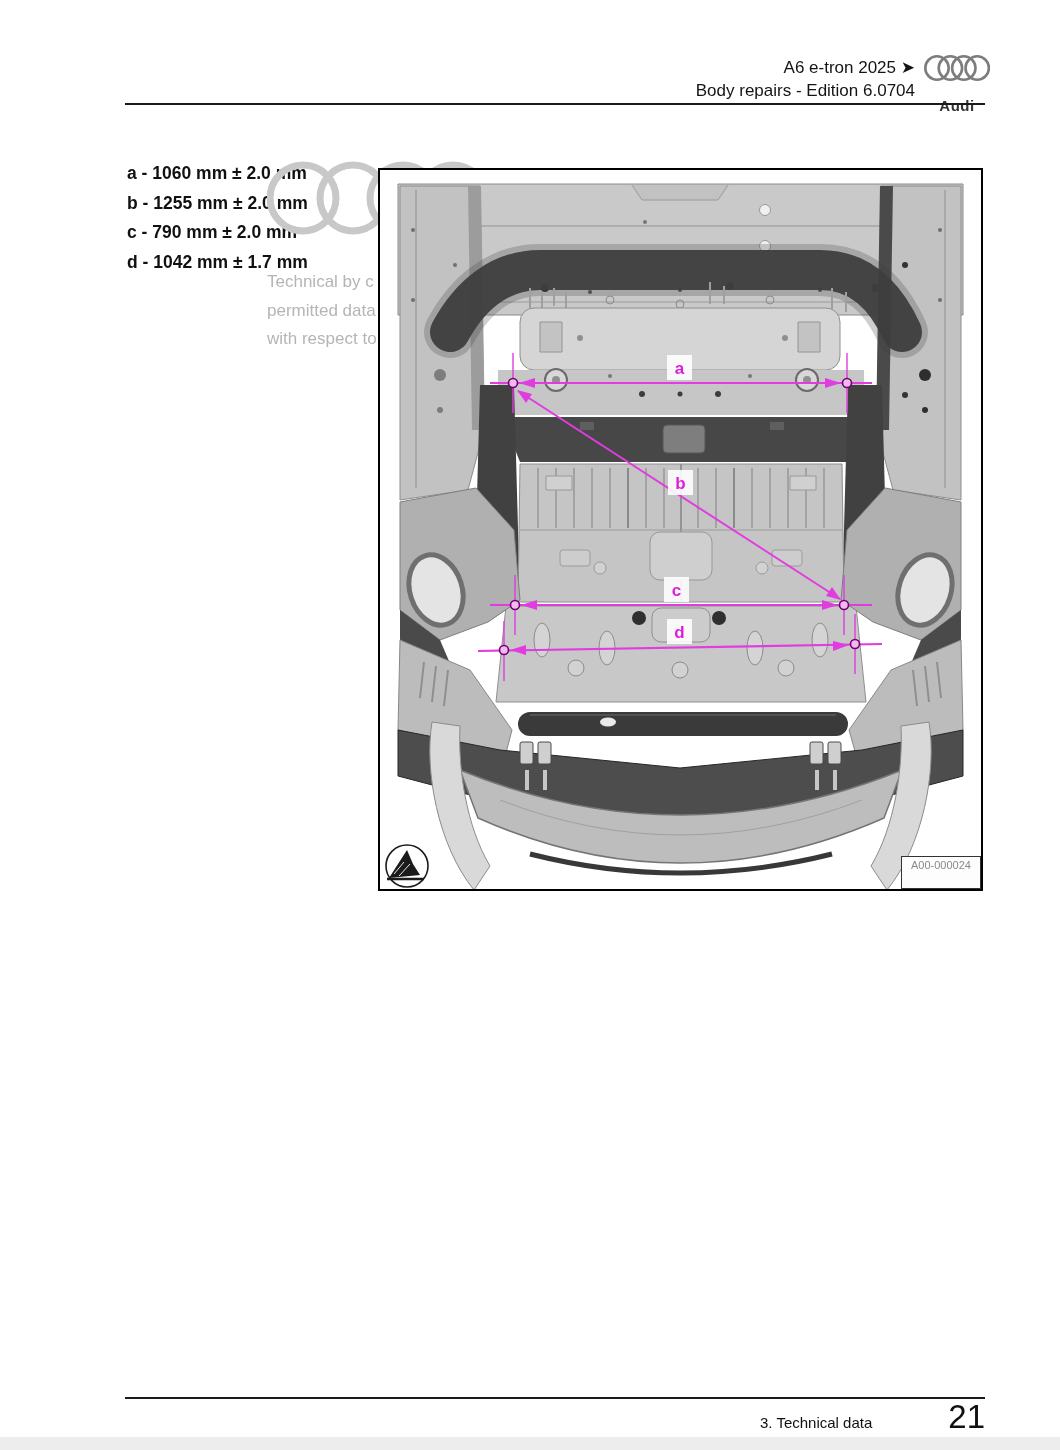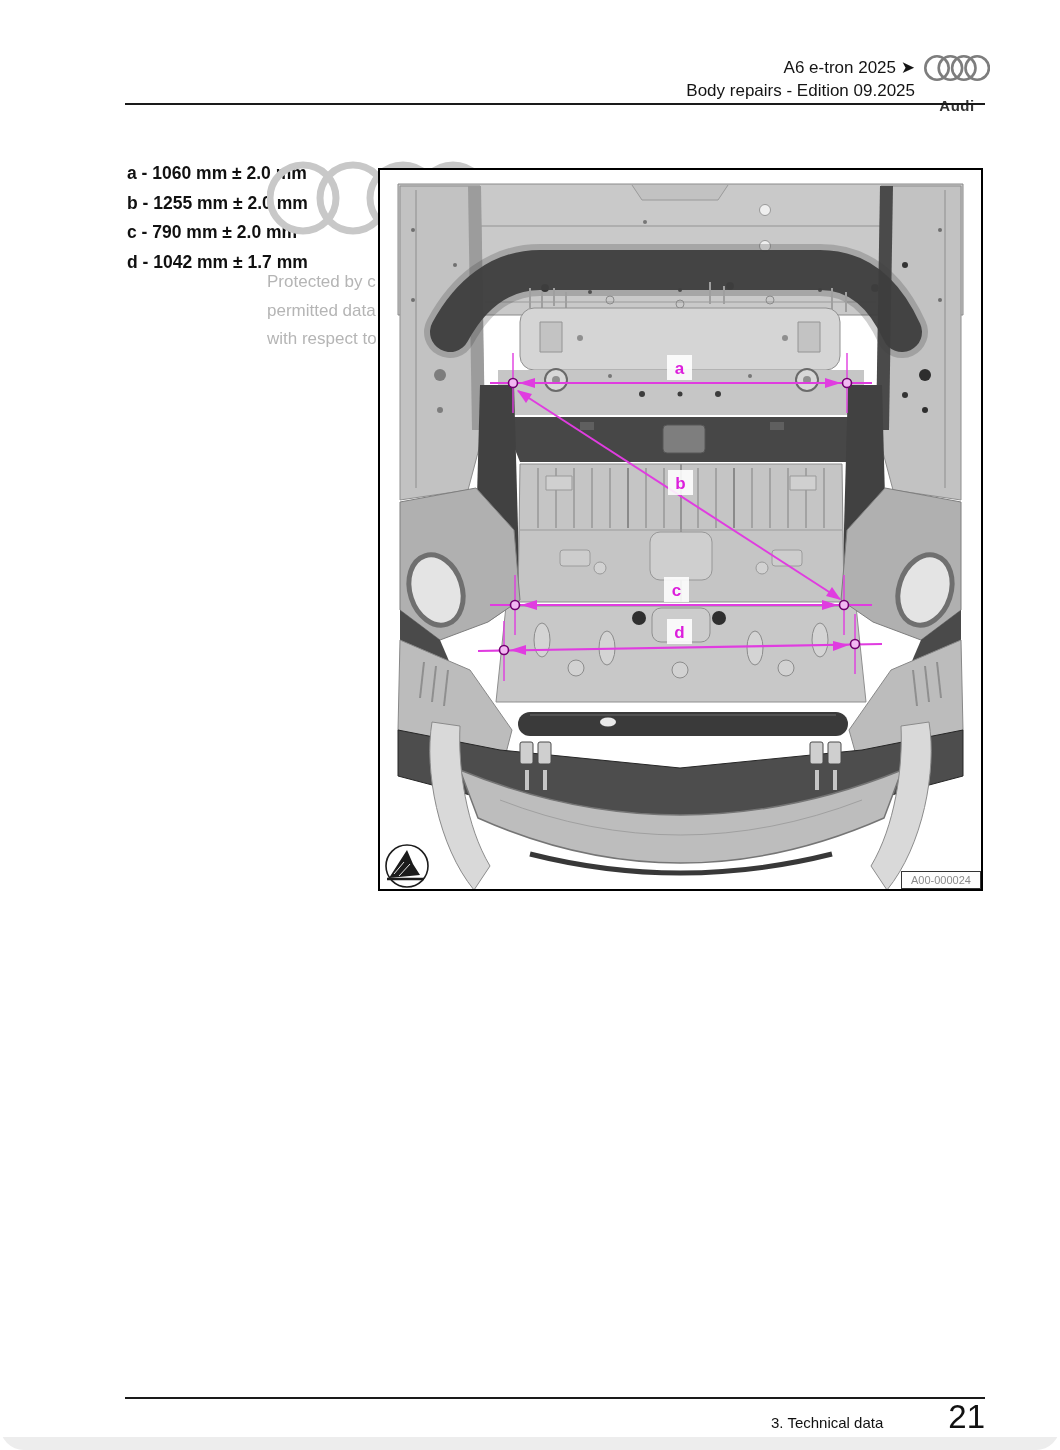--- a/index.html
+++ b/index.html
@@ -1,54 +1,54 @@
 <!DOCTYPE html>
 <html><head>
 <meta charset="utf-8">
 <style>
   html,body{margin:0;padding:0;background:#fff;}
   .page{
     position:relative;width:1060px;height:1450px;background:#ffffff;
-    font-family:"Liberation Sans",sans-serif;overflow:hidden;color:#141414;border-radius:24px;
+    font-family:"Liberation Sans",sans-serif;overflow:hidden;color:#141414;
   }
   
   .header-text{position:absolute;top:56px;right:145px;text-align:right;
     font-size:17px;line-height:23px;color:#141414;}
   .audi-logo{position:absolute;top:54px;left:923px;width:68px;text-align:center;}
   .audi-wordmark{font-size:15px;font-weight:bold;letter-spacing:.5px;color:#333;
     margin-top:11px;font-style:normal;}
   .header-rule{position:absolute;left:125px;top:103px;width:860px;height:2px;background:#1a1a1a;}
   
   .measure-list{position:absolute;left:127px;top:162px;font-size:17.5px;font-weight:bold;color:#111;}
   .measure-list div{height:29.7px;line-height:22px;}
   
   .wm-rings{position:absolute;left:267px;top:158px;z-index:1;}
   .wm-text{position:absolute;left:267px;top:268px;z-index:1;font-size:17px;color:#b5b5b5;line-height:28.5px;white-space:nowrap;}
   
   .figure{position:absolute;left:378px;top:168px;width:605px;height:723px;
     border:2px solid #000;background:#fff;box-sizing:border-box;z-index:2;}
   .figure svg.car{position:absolute;left:0;top:0;}
-  .figure-code{position:absolute;right:0;bottom:0;width:80px;height:18px;
+  .figure-code{position:absolute;right:0;bottom:0;width:80px;height:33px;
     border:1px solid #333;background:#fdfdfd;box-sizing:border-box;
     font-size:11px;line-height:17px;text-align:center;color:#8a8a8a;}
   
   .footer-rule{position:absolute;left:125px;top:1397px;width:860px;height:2px;background:#1a1a1a;}
-  .footer-content{position:absolute;right:75px;top:1400px;display:flex;align-items:baseline;gap:24px;}
+  .footer-content{position:absolute;right:75px;top:1400px;display:flex;align-items:baseline;gap:35px;}
   .footer-section{font-size:15px;color:#111;}
   .footer-page{font-size:33px;color:#111;line-height:34px;margin-left:41px;}
   .bottom-strip{position:absolute;left:0;right:0;bottom:0;height:13px;background:#ededed;}
 </style>
 </head>
 <body>
 
 <div class="page">
 
   <div class="header-text">
     <div>A6 e-tron 2025 ➤</div>
-    <div>Body repairs - Edition 09.2025</div>
+    <div>Body repairs - Edition 6.0704</div>
   </div>
   <div class="audi-logo">
     <svg width="66" height="28" viewBox="0 0 66 28">
       <g fill="none" stroke="#7d7d7d" stroke-width="2.6">
         <circle cx="13" cy="14" r="11.7"></circle>
         <circle cx="26.4" cy="14" r="11.7"></circle>
         <circle cx="39.8" cy="14" r="11.7"></circle>
         <circle cx="53.2" cy="14" r="11.7"></circle>
       </g>
     </svg>
@@ -65,21 +65,21 @@
 
   <svg class="wm-rings" width="222" height="80" viewBox="0 0 222 80">
     <g fill="none" stroke="#c8c8c8" stroke-width="7">
       <circle cx="36" cy="40" r="33"></circle>
       <circle cx="86" cy="40" r="33"></circle>
       <circle cx="136" cy="40" r="33"></circle>
       <circle cx="186" cy="40" r="33"></circle>
     </g>
   </svg>
   <div class="wm-text">
-    <div>Protected by c</div>
+    <div>Technical by c</div>
     <div>permitted data</div>
     <div>with respect to</div>
   </div>
 
   <div class="figure">
     <svg class="car" width="601" height="719" viewBox="0 0 601 719">
 
       <g stroke-linejoin="round">
 
         <rect x="18" y="14" width="565" height="131" fill="#c9c9c9" stroke="#8a8a8a"></rect>

